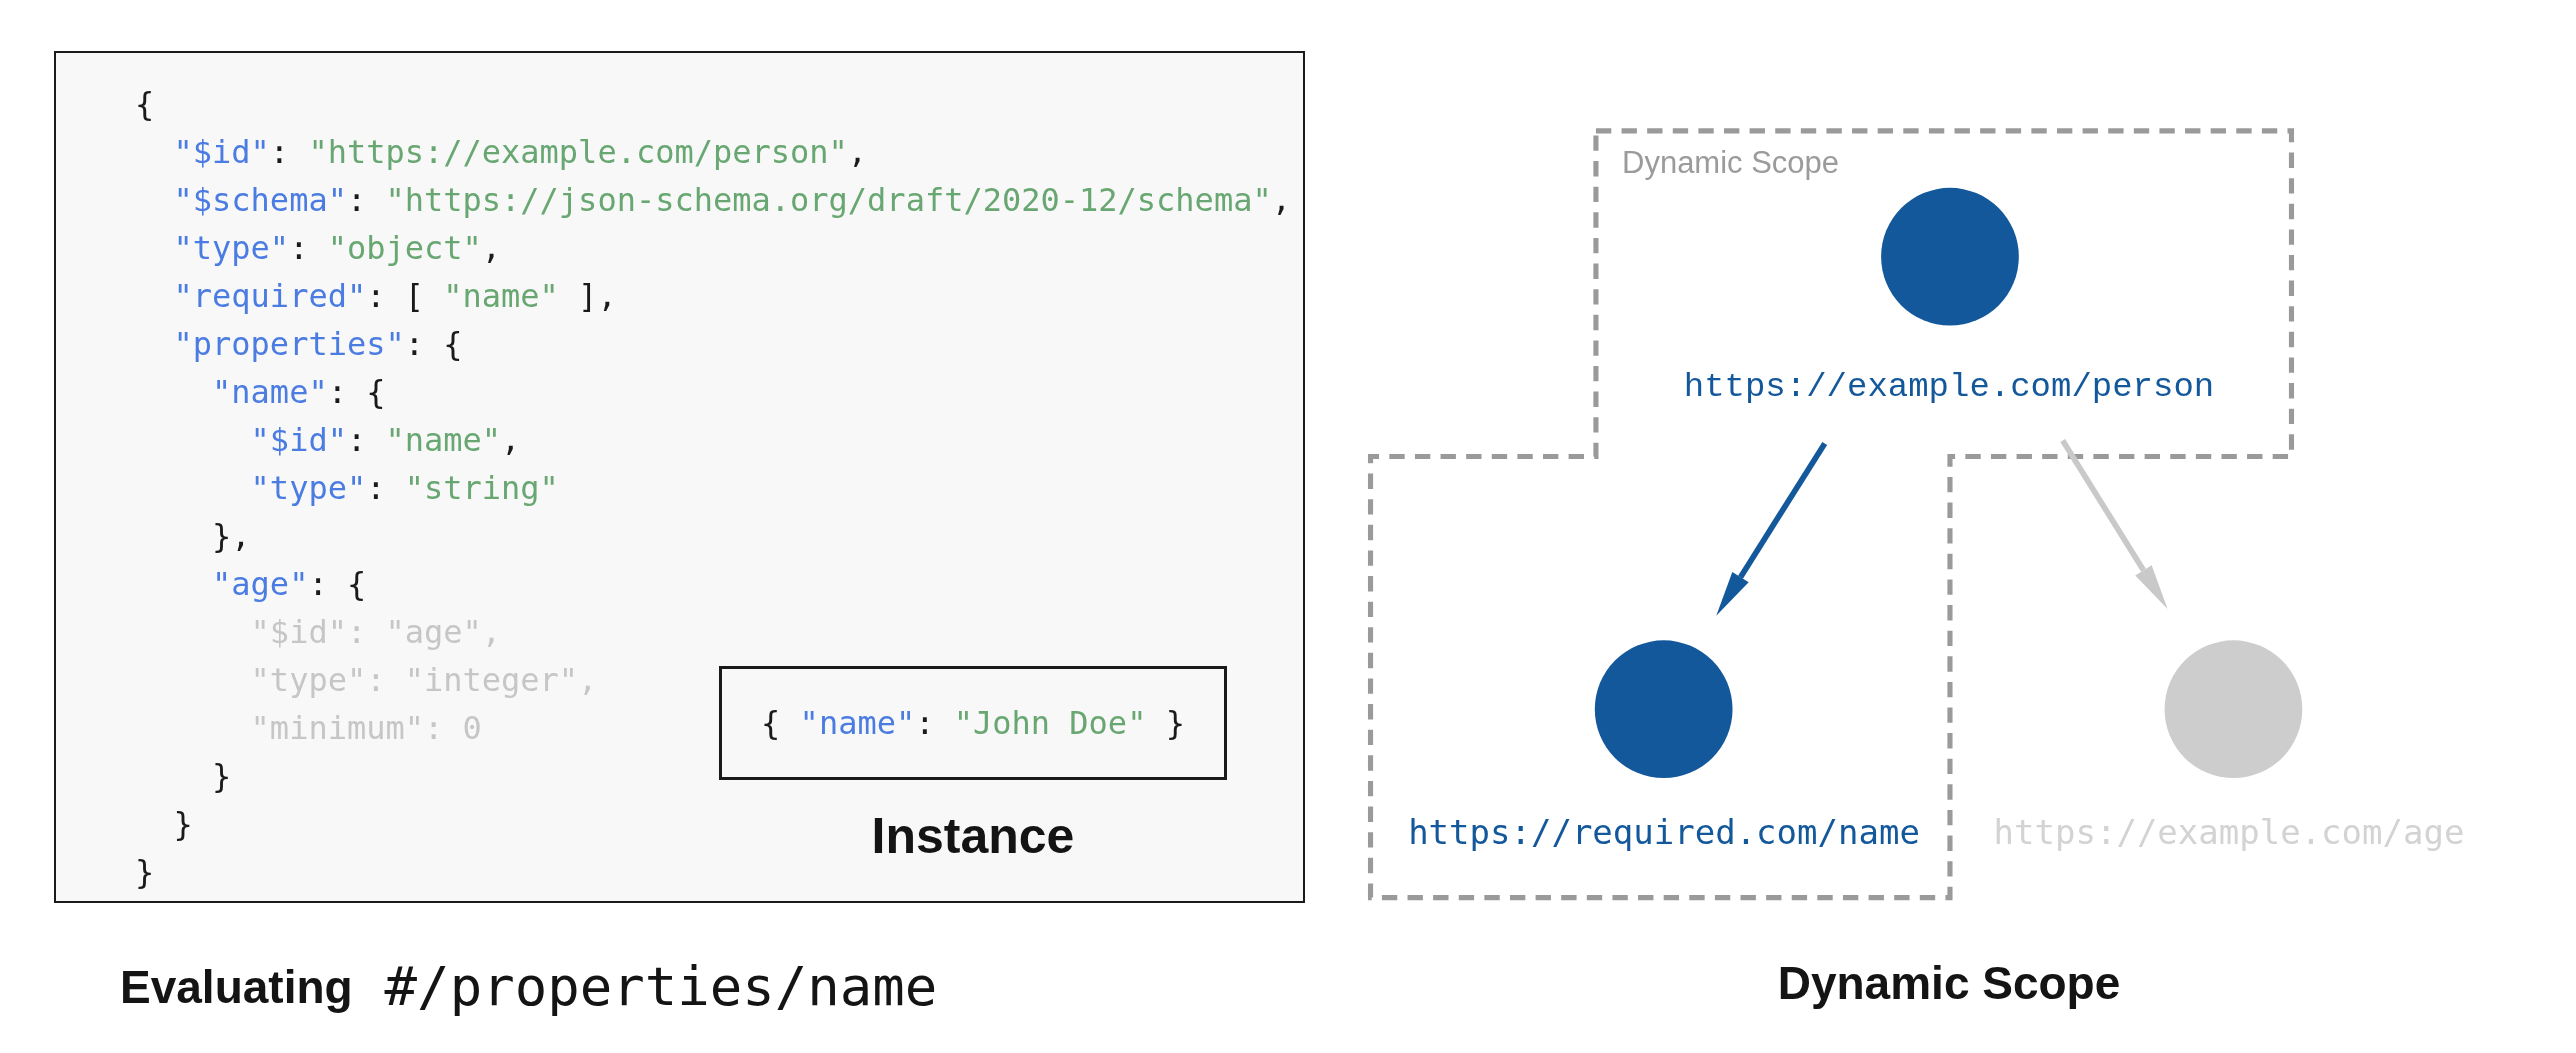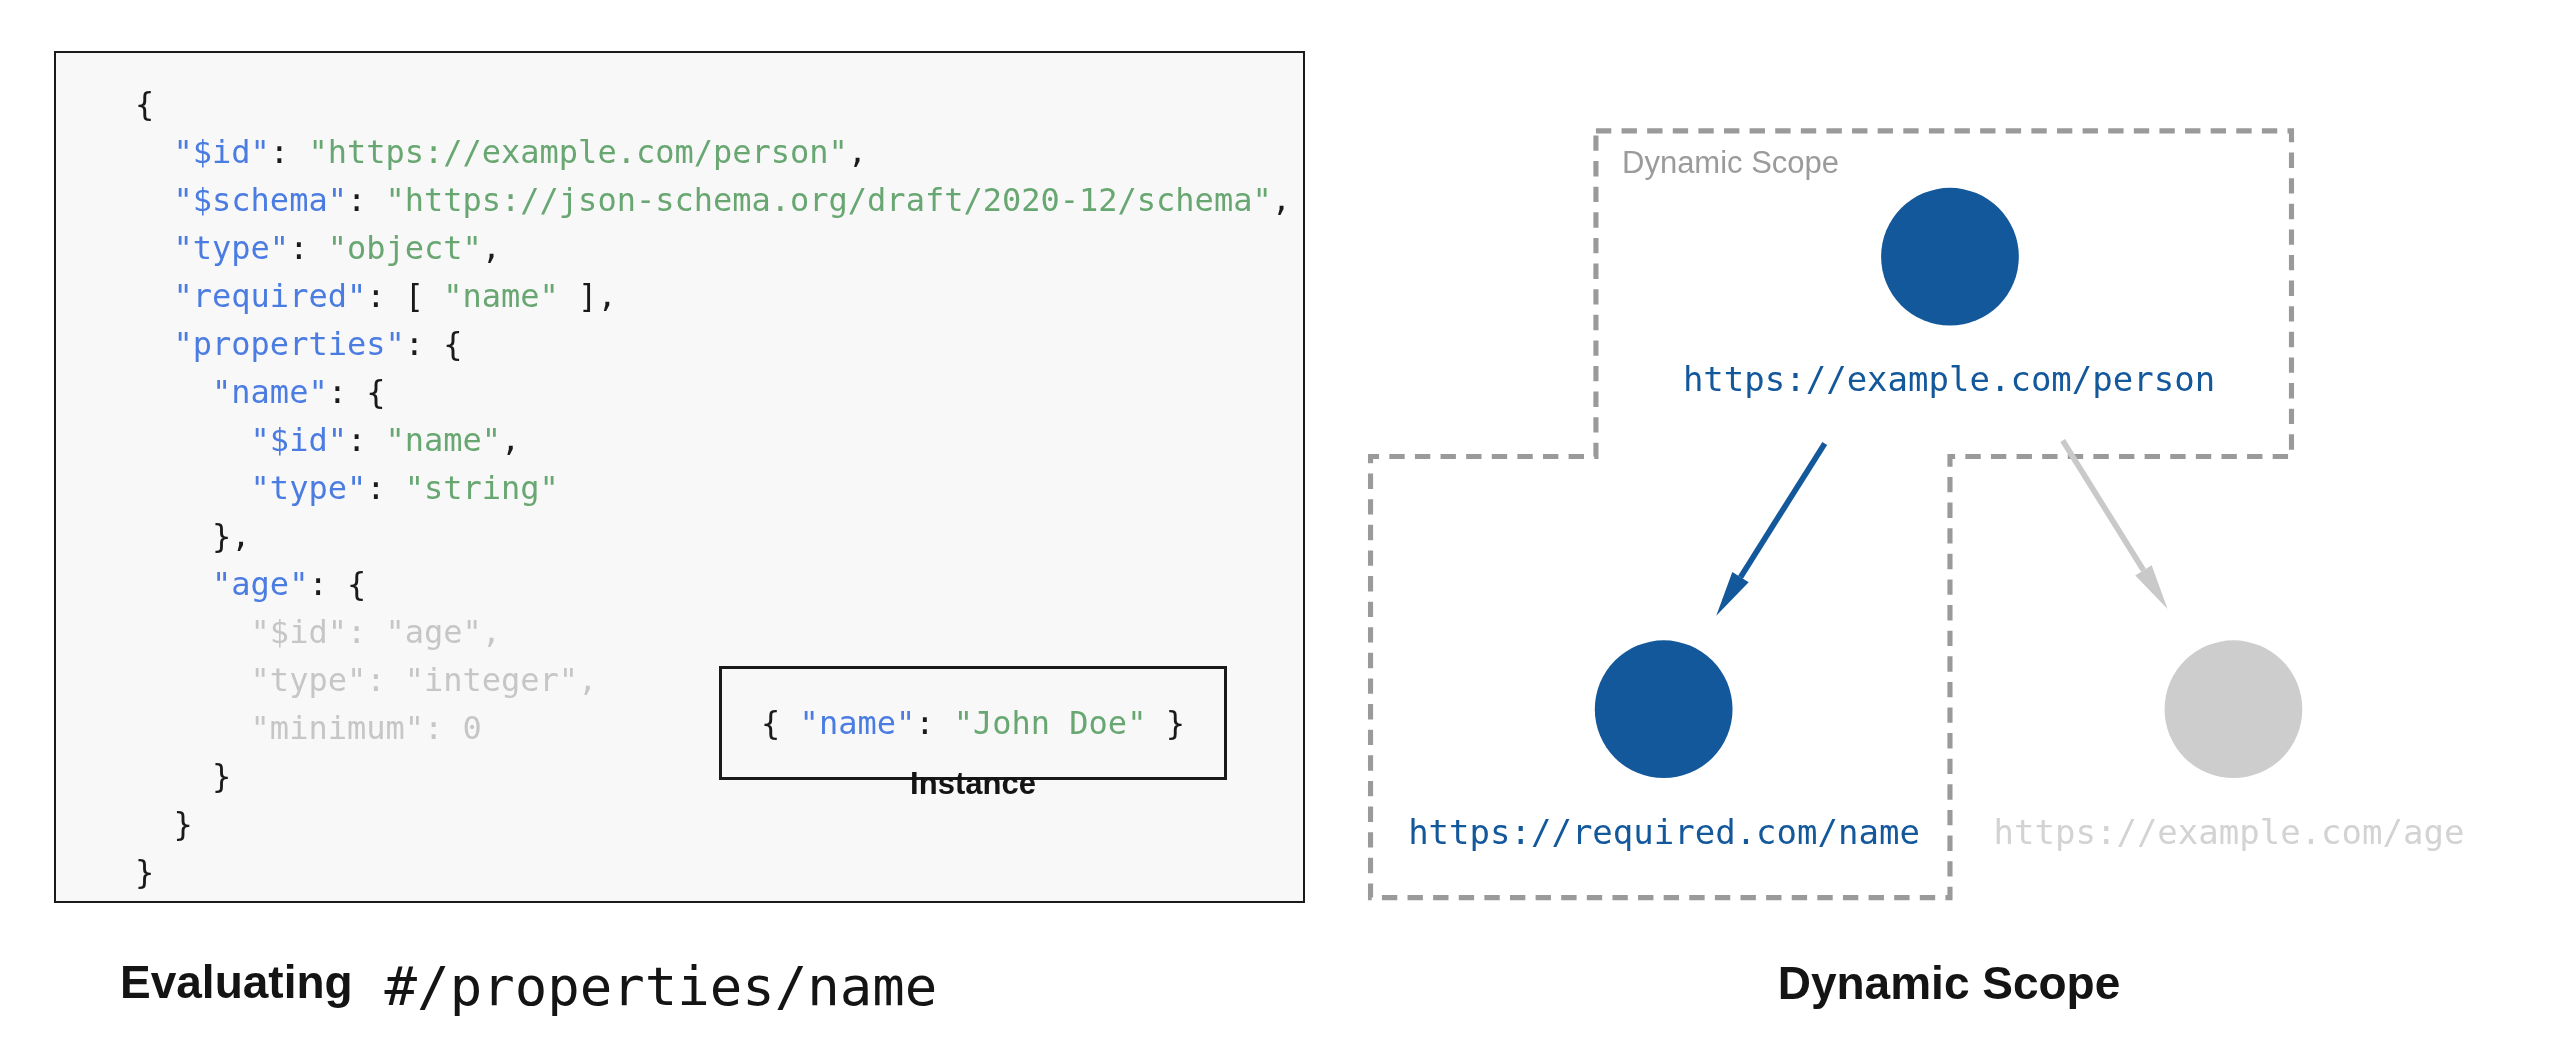--- a/index.html
+++ b/index.html
@@ -15,34 +15,34 @@
   .code-line{height:48px;}
   .tok-p{color:var(--ink);}
   .tok-k{color:var(--keyBlue);}
   .tok-s{color:var(--stringGreen);}
   .tok-m{color:var(--muted);}
 
   .instance-box{position:absolute;left:719px;top:666px;width:508px;height:114px;
                 box-sizing:border-box;border:3.4px solid var(--ink);background:var(--codeBg);
                 display:flex;align-items:center;justify-content:center;
                 font-size:32px;white-space:pre;}
-  .instance-label{position:absolute;left:973px;top:766px;transform:translateX(-50%);
-                  font-weight:bold;font-size:31px;white-space:nowrap;}
+  .instance-label{position:absolute;left:973px;top:807px;transform:translateX(-50%);
+                  font-weight:bold;font-size:50px;white-space:nowrap;}
 
-  .caption-left{position:absolute;left:120px;top:955px;display:flex;align-items:flex-start;
+  .caption-left{position:absolute;left:120px;top:955px;display:flex;align-items:center;
                 white-space:nowrap;}
   .caption-left .cap-bold{font-weight:bold;font-size:46px;}
   .caption-left .cap-mono{font-size:54px;margin-left:32px;}
 
   
   .diagram-svg{position:absolute;left:0;top:0;}
   .scope-label{position:absolute;left:1622px;top:145px;font-size:31px;color:var(--scopeLabelGray);
                white-space:nowrap;}
   .center-label{position:absolute;transform:translateX(-50%);white-space:nowrap;font-size:34px;}
-  .node-label-person{left:1949px;top:359px;color:var(--darkBlue);}
+  .node-label-person{left:1949px;top:368px;color:var(--darkBlue);font-family:Liberation Mono, monospace;}
   .node-label-name{left:1664px;top:812px;color:var(--darkBlue);}
   .node-label-age{left:2229px;top:812px;color:var(--ageLabelGray);text-align:right;}
   .caption-right{position:absolute;left:1949px;top:956px;transform:translateX(-50%);
                  font-weight:bold;font-size:46px;white-space:nowrap;}
 </style>
 </head>
 <body>
 
 <div class="page">
 

